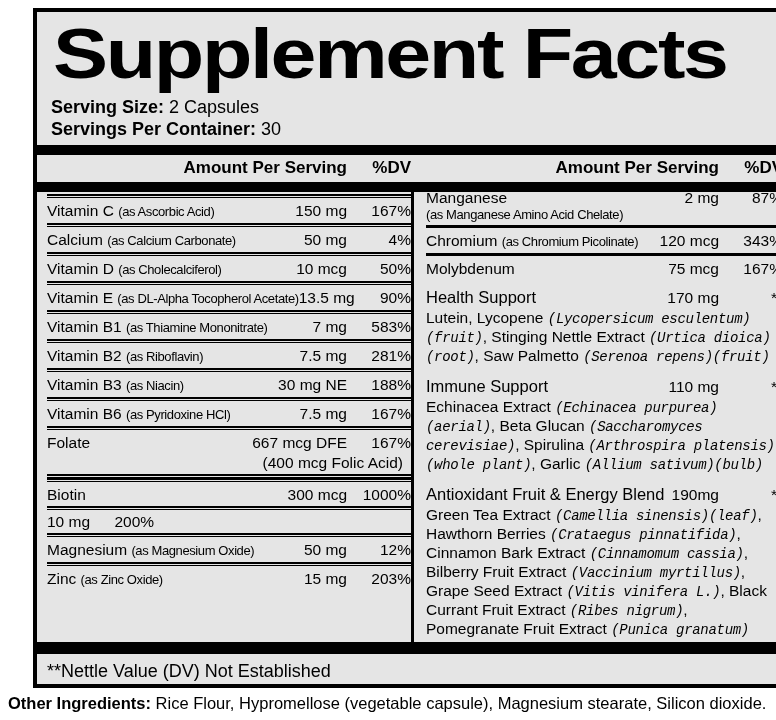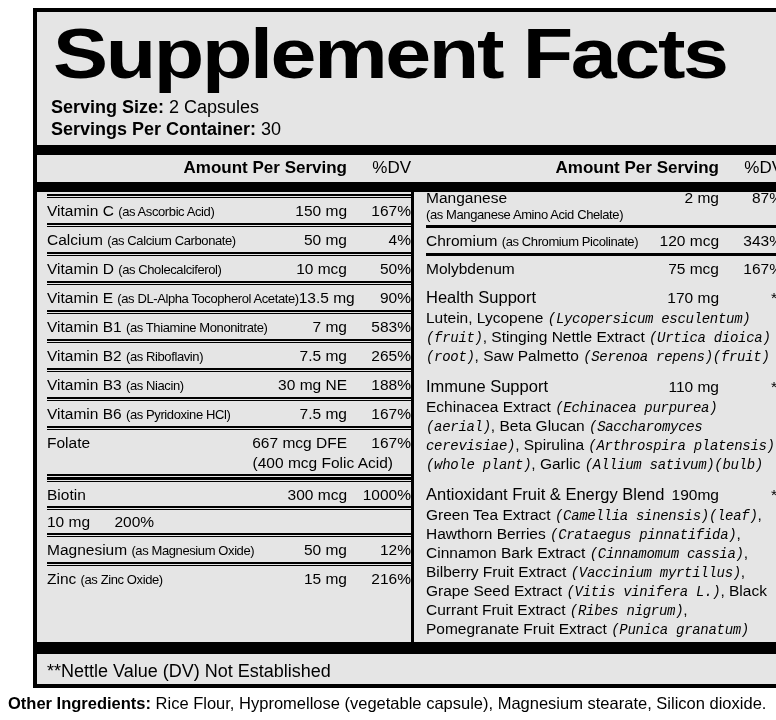--- a/index.html
+++ b/index.html
@@ -19,31 +19,31 @@
   .serve-line { font-size:18px; line-height:22px; }
   .serve-line b { font-weight:bold; }
   .bar { height:10px; background:#000; flex:none; }
   .bar.thick { height:12px; }
   .col-headers { display:flex; flex:none; padding:3px 0 4px 0; }
   .col-headers .hcell { display:flex; align-items:baseline; justify-content:flex-end; }
   .col-headers .h-left { width:374px; padding:0 0 0 10px; }
   .col-headers .h-gap { width:3px; }
   .col-headers .h-right { flex:1; padding:0 10px 0 12px; }
   .hdr-amount { font-size:17px; font-weight:bold; text-align:right; }
-  .hdr-dv { width:64px; font-size:17px; font-weight:normal; text-align:right; }
+  .hdr-dv { width:64px; font-size:17px; font-weight:bold; text-align:right; }
   .columns { flex:1; display:flex; overflow:hidden; }
   .col-left { width:374px; padding:2px 0 0 10px; }
   .vdiv { width:3px; background:#000; }
   .col-right { flex:1; padding:2px 10px 0 12px; display:flex; flex-direction:column;justify-content:flex-end; }
   .row { display:flex; align-items:baseline; padding:3px 0 2px 0; }
   .row .name { flex:1; font-size:15.5px; line-height:19px; white-space:nowrap; }
   .row .form { font-size:13px; letter-spacing:-0.4px; }
   .row .amt { font-size:15.5px; text-align:right; white-space:nowrap; }
   .row .dv { width:64px; font-size:15.5px; text-align:right; white-space:nowrap; }
-  .row2 { font-size:15.5px; line-height:18px; text-align:right; padding:0 18px 2px 0; }
+  .row2 { font-size:15.5px; line-height:18px; text-align:right; padding:0 8px 2px 0; }
   .formline { font-size:13px; letter-spacing:-0.4px; line-height:15px; padding:0 0 3px 0; margin-top:-2px; }
   .sep { height:4px; border-top:2px solid #000; border-bottom:1px solid #000; }
   .bar-right { height:10px; background:#000; margin:2px -10px 3px -12px; }
   .bsep { height:2px; background:#000; margin:2px 0 3px 0; }
   .bhead { display:flex; align-items:baseline; padding:2px 0 1px 0; }
   .bhead .bname { flex:1; font-size:16.5px; line-height:20px; white-space:nowrap; }
   .bhead .bamt { font-size:15.5px; text-align:right; white-space:nowrap; }
   .bhead .bdv { width:64px; font-size:15.5px; text-align:right; }
   .bingr { font-size:15.5px; line-height:18px; padding:1px 0 3px 0; }
   .bingr .it { font-style:italic; font-size:14px; letter-spacing:-0.3px;font-family:Liberation Mono, monospace; }
@@ -106,21 +106,21 @@
         <div class="sep"></div>
         <div class="row">
           <span class="name">Vitamin B1 <span class="form">(as Thiamine Mononitrate)</span></span>
           <span class="amt">7 mg</span>
           <span class="dv">583%</span>
         </div>
         <div class="sep"></div>
         <div class="row">
           <span class="name">Vitamin B2 <span class="form">(as Riboflavin)</span></span>
           <span class="amt">7.5 mg</span>
-          <span class="dv">265%</span>
+          <span class="dv">281%</span>
         </div>
         <div class="sep"></div>
         <div class="row">
           <span class="name">Vitamin B3 <span class="form">(as Niacin)</span></span>
           <span class="amt">30 mg NE</span>
           <span class="dv">188%</span>
         </div>
         <div class="sep"></div>
         <div class="row">
           <span class="name">Vitamin B6 <span class="form">(as Pyridoxine HCl)</span></span>
@@ -149,21 +149,21 @@
         <div class="sep"></div>
         <div class="row">
           <span class="name">Magnesium <span class="form">(as Magnesium Oxide)</span></span>
           <span class="amt">50 mg</span>
           <span class="dv">12%</span>
         </div>
         <div class="sep"></div>
         <div class="row">
           <span class="name">Zinc <span class="form">(as Zinc Oxide)</span></span>
           <span class="amt">15 mg</span>
-          <span class="dv">216%</span>
+          <span class="dv">203%</span>
         </div>
       </div>
     <div class="vdiv"></div>
     <div class="col-right" id="right-col">
         <div class="row">
           <span class="name">Copper <span class="form">(as Copper Gluconate)</span></span>
           <span class="amt">2 mg</span>
           <span class="dv">222%</span>
         </div>
         <div class="sep"></div>

